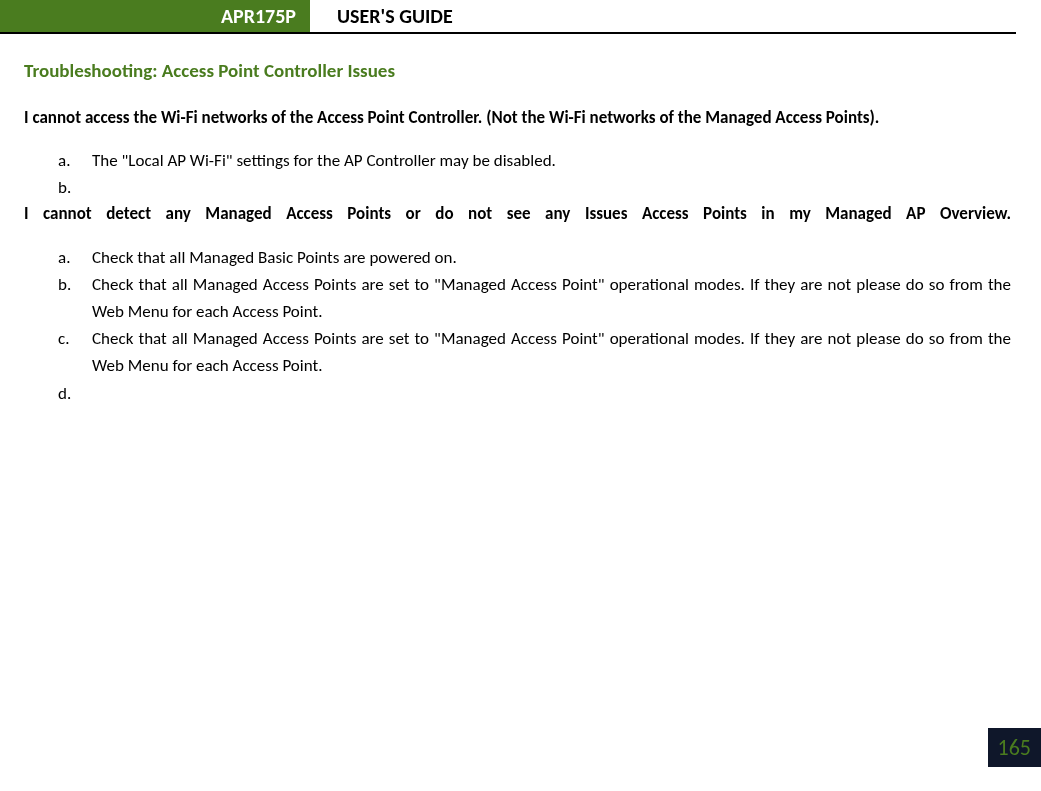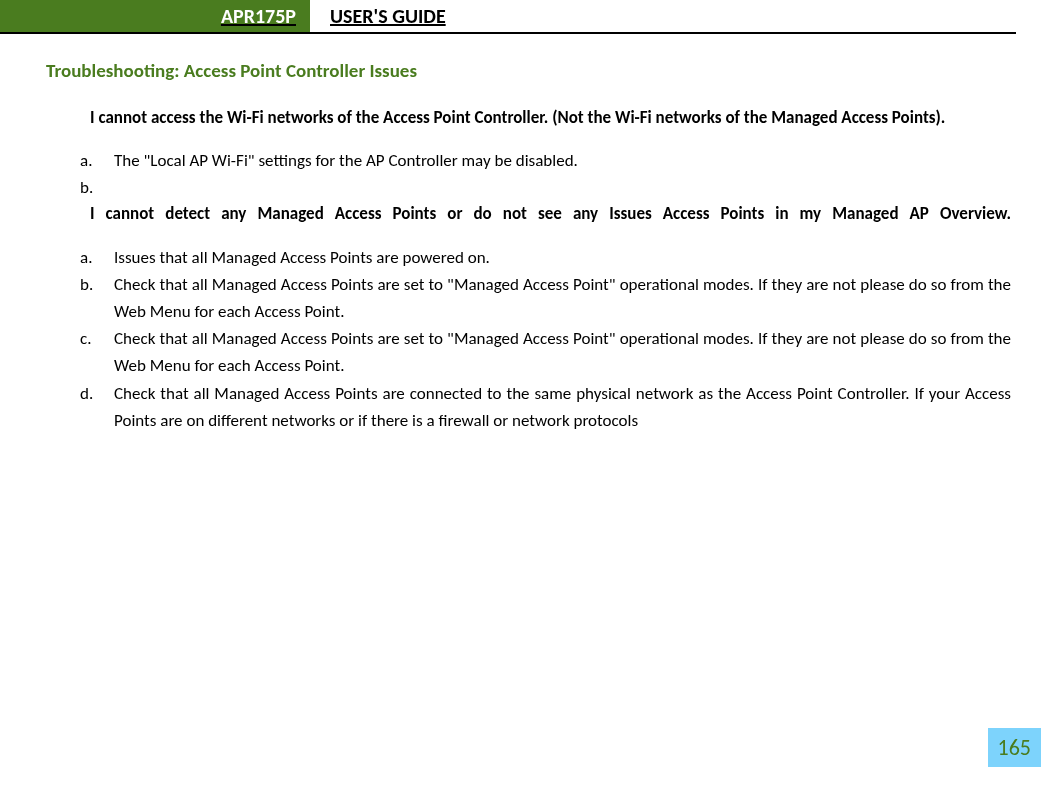--- a/index.html
+++ b/index.html
@@ -13,54 +13,52 @@
       height: 791px;
       background: #fff;
       position: relative;
     }
     .header-bar {
       display: flex;
       align-items: center;
       margin: 0 25px 0 0;
       border-bottom: 2px solid #000;
       padding-bottom: 0;
-      text-decoration: underline;
     }
     .header-tab {
       background: #4a7c1f;
       color: #fff;
       font-weight: bold;
       font-size: 20px;
       padding: 4px 14px 4px 0;
       text-align: right;
       width: 310px;
     }
     .header-title {
       font-weight: bold;
       font-size: 20px;
       color: #000;
-      padding-left: 20px;
+      padding-left: 27px;
     }
     .content {
-      padding: 25px 30px 0 46px;
+      padding: 25px 30px 0 24px;
     }
     .section-heading {
       color: #4a7c1f;
       font-weight: bold;
       font-size: 19px;
       margin-bottom: 22px;
     }
     .issue-title {
       font-weight: bold;
       font-size: 17px;
       color: #000;
       line-height: 1.6;
       margin-bottom: 16px;
       text-align: justify;
-      margin-left: 44px;
     }
     .issue-title.justify-last {
       text-align-last: justify;
     }
     .list {
       list-style: none;
       padding-left: 34px;
       margin-bottom: 26px;
     }
     .list li {
@@ -73,21 +71,21 @@
     }
     .list li .marker {
       position: absolute;
       left: 0;
       top: 0;
     }
     .page-number-box {
       position: absolute;
       right: 0;
       bottom: 24px;
-      background: #7dd3fc;
+      background: #0f172a;
       color: #4a7c1f;
       font-size: 22px;
       padding: 6px 10px;
     }
   </style>
 </head>
 <body>
 
 <div class="header-bar">
   <div class="header-tab">APR175P</div>
@@ -105,30 +103,29 @@
     </li>
     <li>
       <span class="marker">b.</span>
     </li>
   </ul>
 
   <div class="issue-title justify-last">I cannot detect any Managed Access Points or do not see any Issues Access Points in my Managed AP Overview.</div>
   <ul class="list">
     <li>
       <span class="marker">a.</span>
-      <span>Issues that all Managed Access Points are powered on.</span>
+      <span>Check that all Managed Basic Points are powered on.</span>
     </li>
     <li>
       <span class="marker">b.</span>
       <span>Check that all Managed Access Points are set to "Managed Access Point" operational modes. If they are not please do so from the Web Menu for each Access Point.</span>
     </li>
     <li>
       <span class="marker">c.</span>
       <span>Check that all Managed Access Points are set to "Managed Access Point" operational modes. If they are not please do so from the Web Menu for each Access Point.</span>
     </li>
     <li>
       <span class="marker">d.</span>
-      <span>Check that all Managed Access Points are connected to the same physical network as the Access Point Controller. If your Access Points are on different networks or if there is a firewall or network protocols</span>
     </li>
   </ul>
 </div>
 
 <div class="page-number-box">165</div>
 
 </body></html>

